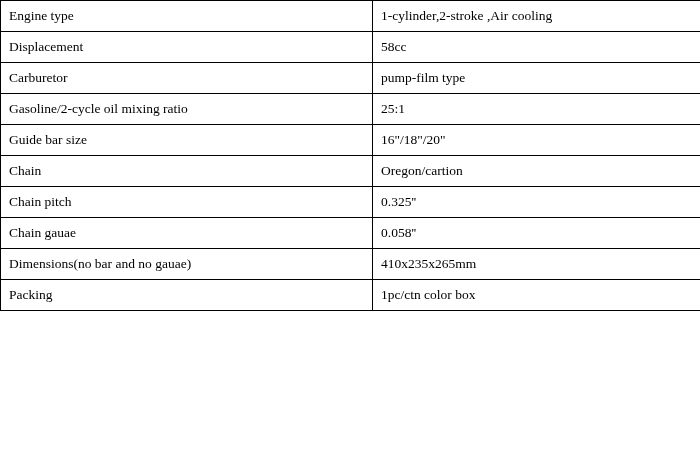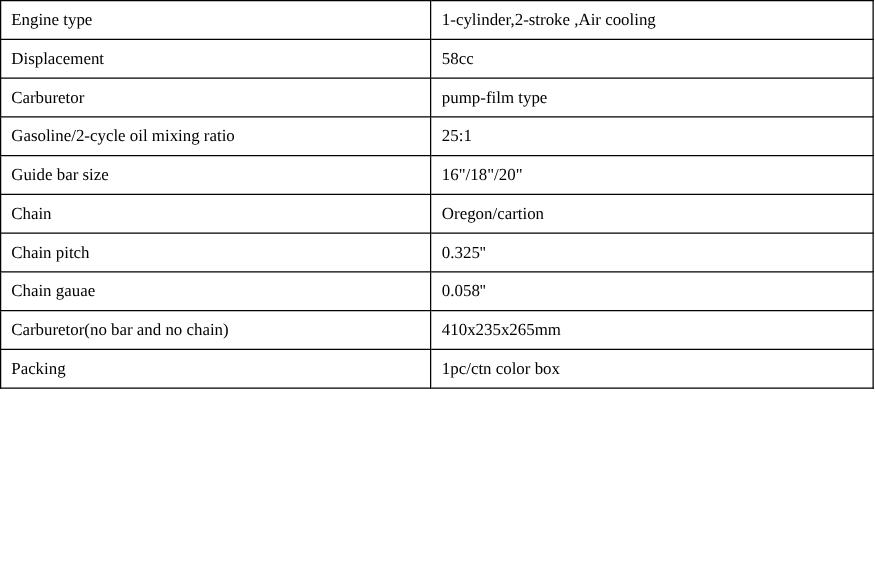--- a/index.html
+++ b/index.html
@@ -25,21 +25,21 @@
     font-size: 13.5px;
     line-height: 1.2;
     height: 30px;
     padding: 0 0 0 8px;
     vertical-align: middle;
     font-family: "Liberation Serif", serif;
     white-space: nowrap;
     overflow: hidden;
   }
   .col-label {
-    width: 344px;
+    width: 372px;
   }
   .col-value {
     width: 353px;
   }
 </style>
 </head>
 <body>
 
 <table class="spec-table">
   <colgroup>
@@ -73,21 +73,21 @@
     </tr>
     <tr>
       <td class="col-label">Chain pitch</td>
       <td class="col-value">0.325''</td>
     </tr>
     <tr>
       <td class="col-label">Chain gauae</td>
       <td class="col-value">0.058''</td>
     </tr>
     <tr>
-      <td class="col-label">Carburetor(no bar and no chain)</td>
+      <td class="col-label">Dimensions(no bar and no gauae)</td>
       <td class="col-value">410x235x265mm</td>
     </tr>
     <tr>
       <td class="col-label">Packing</td>
       <td class="col-value">1pc/ctn color box</td>
     </tr>
   </tbody>
 </table>
 
 </body></html>

